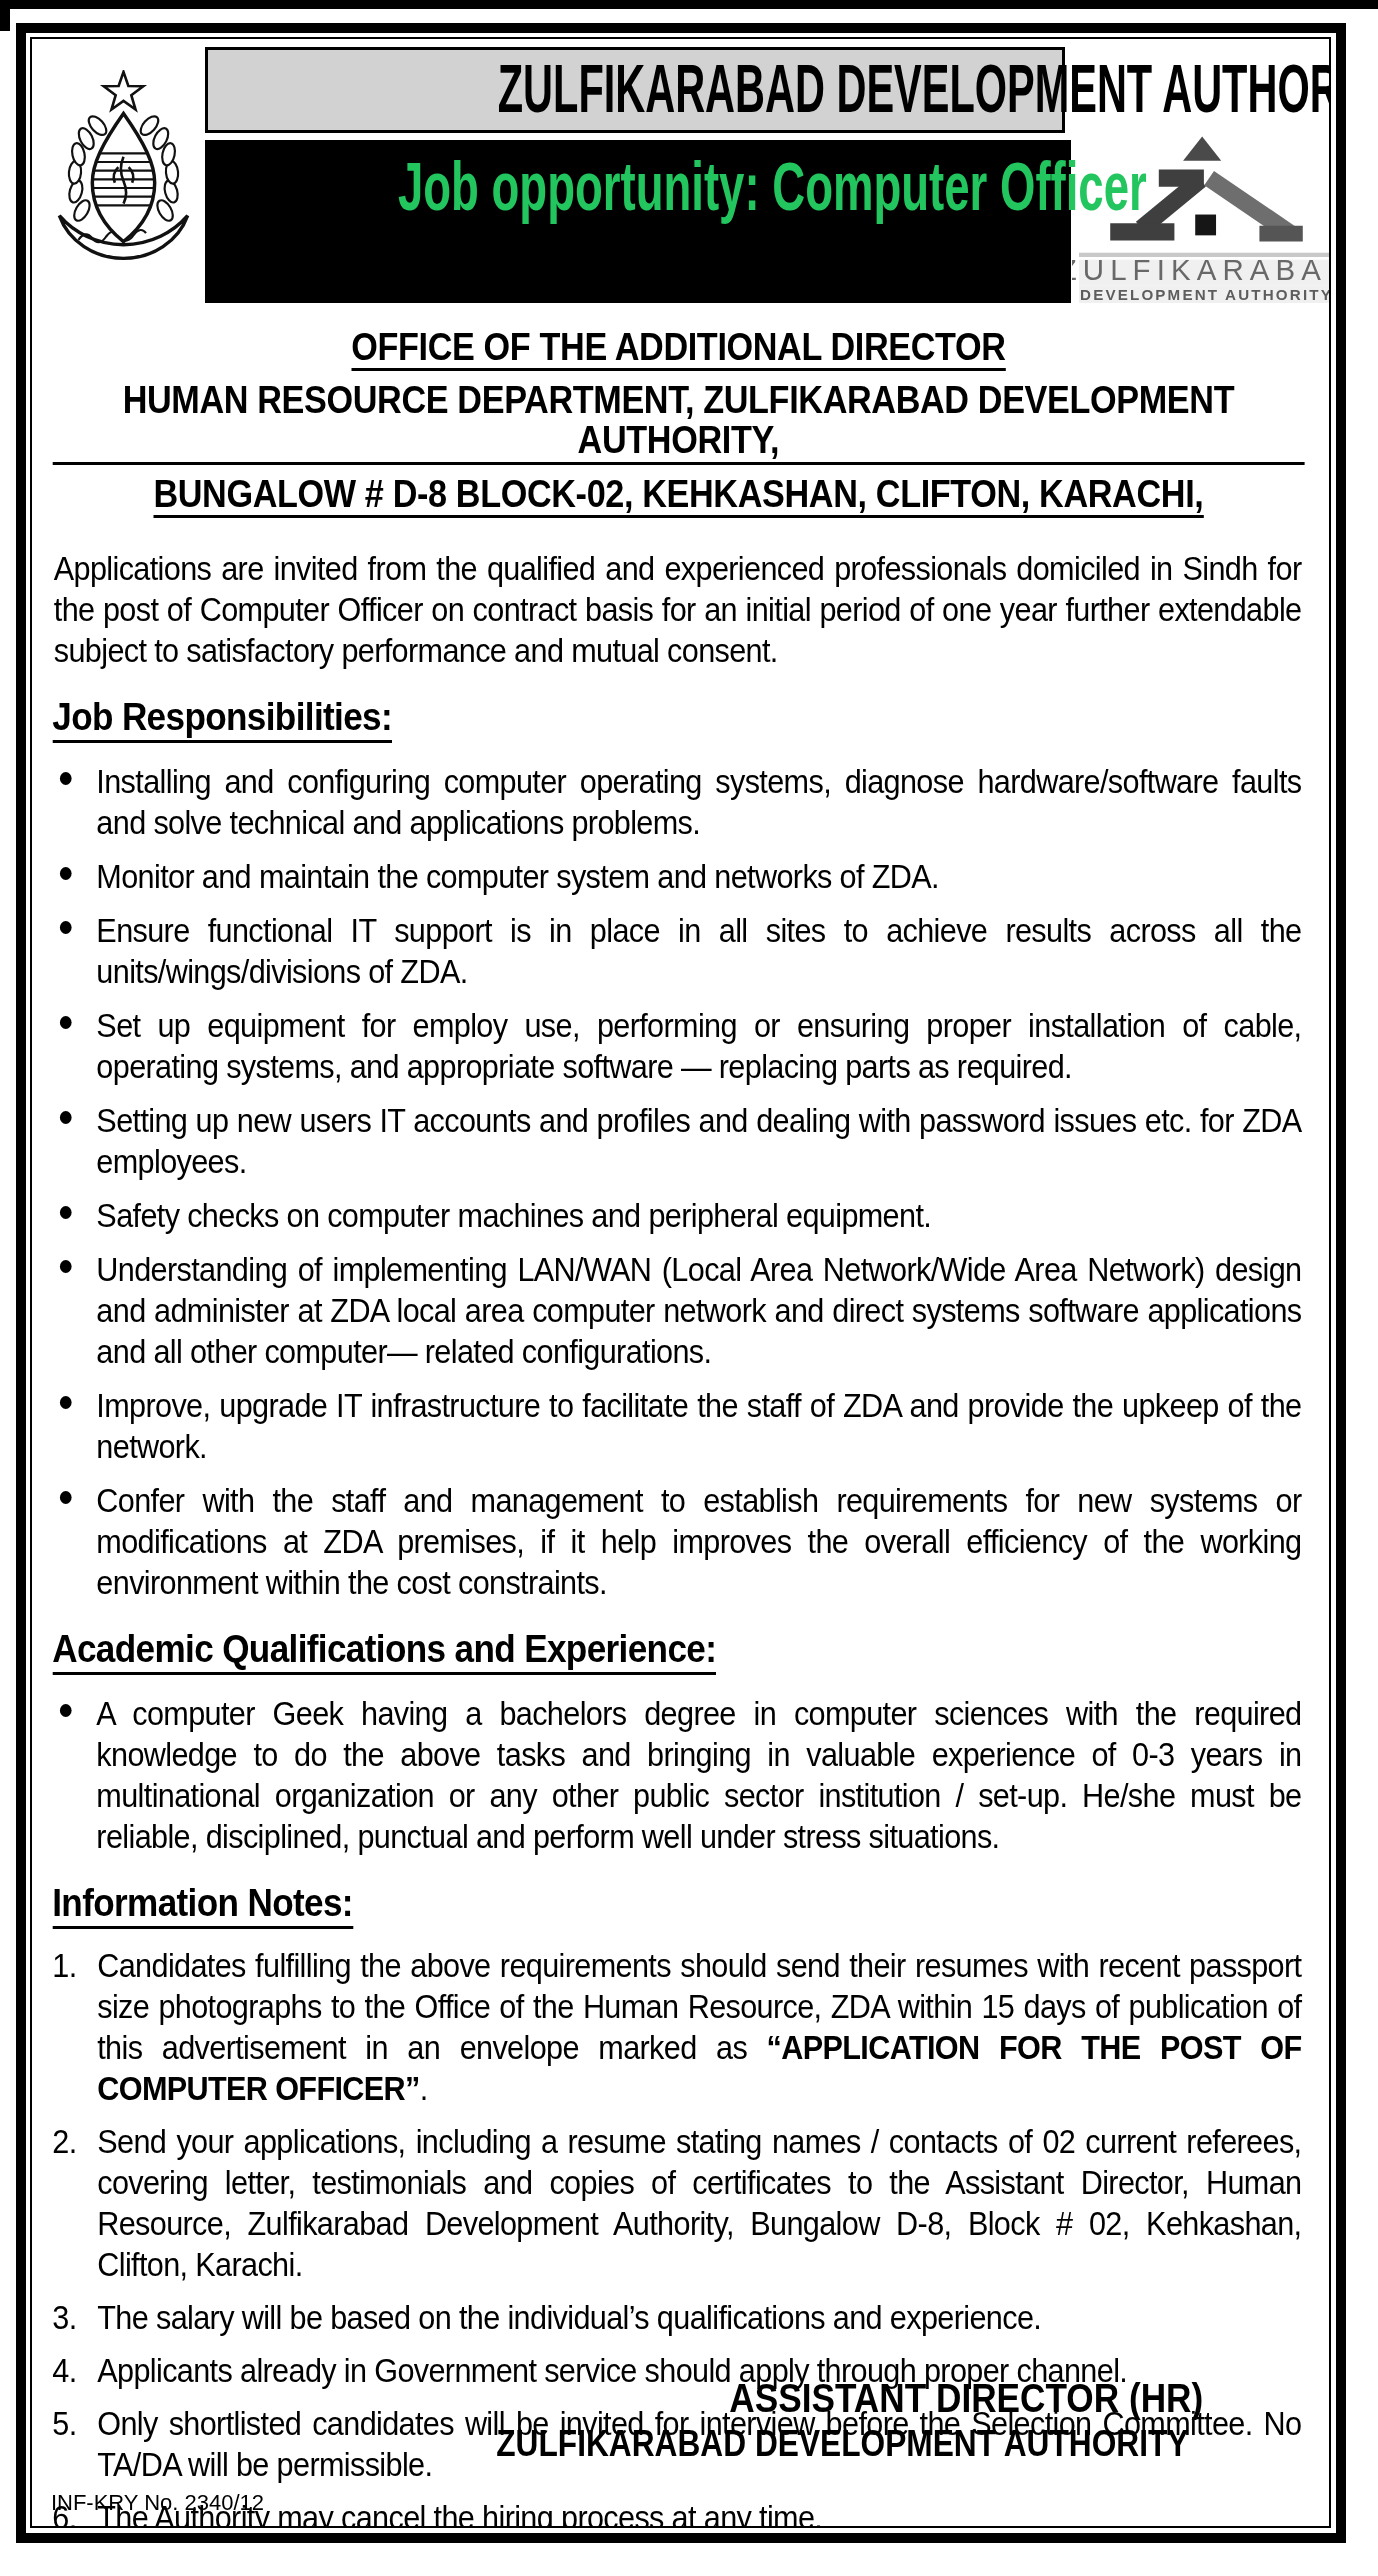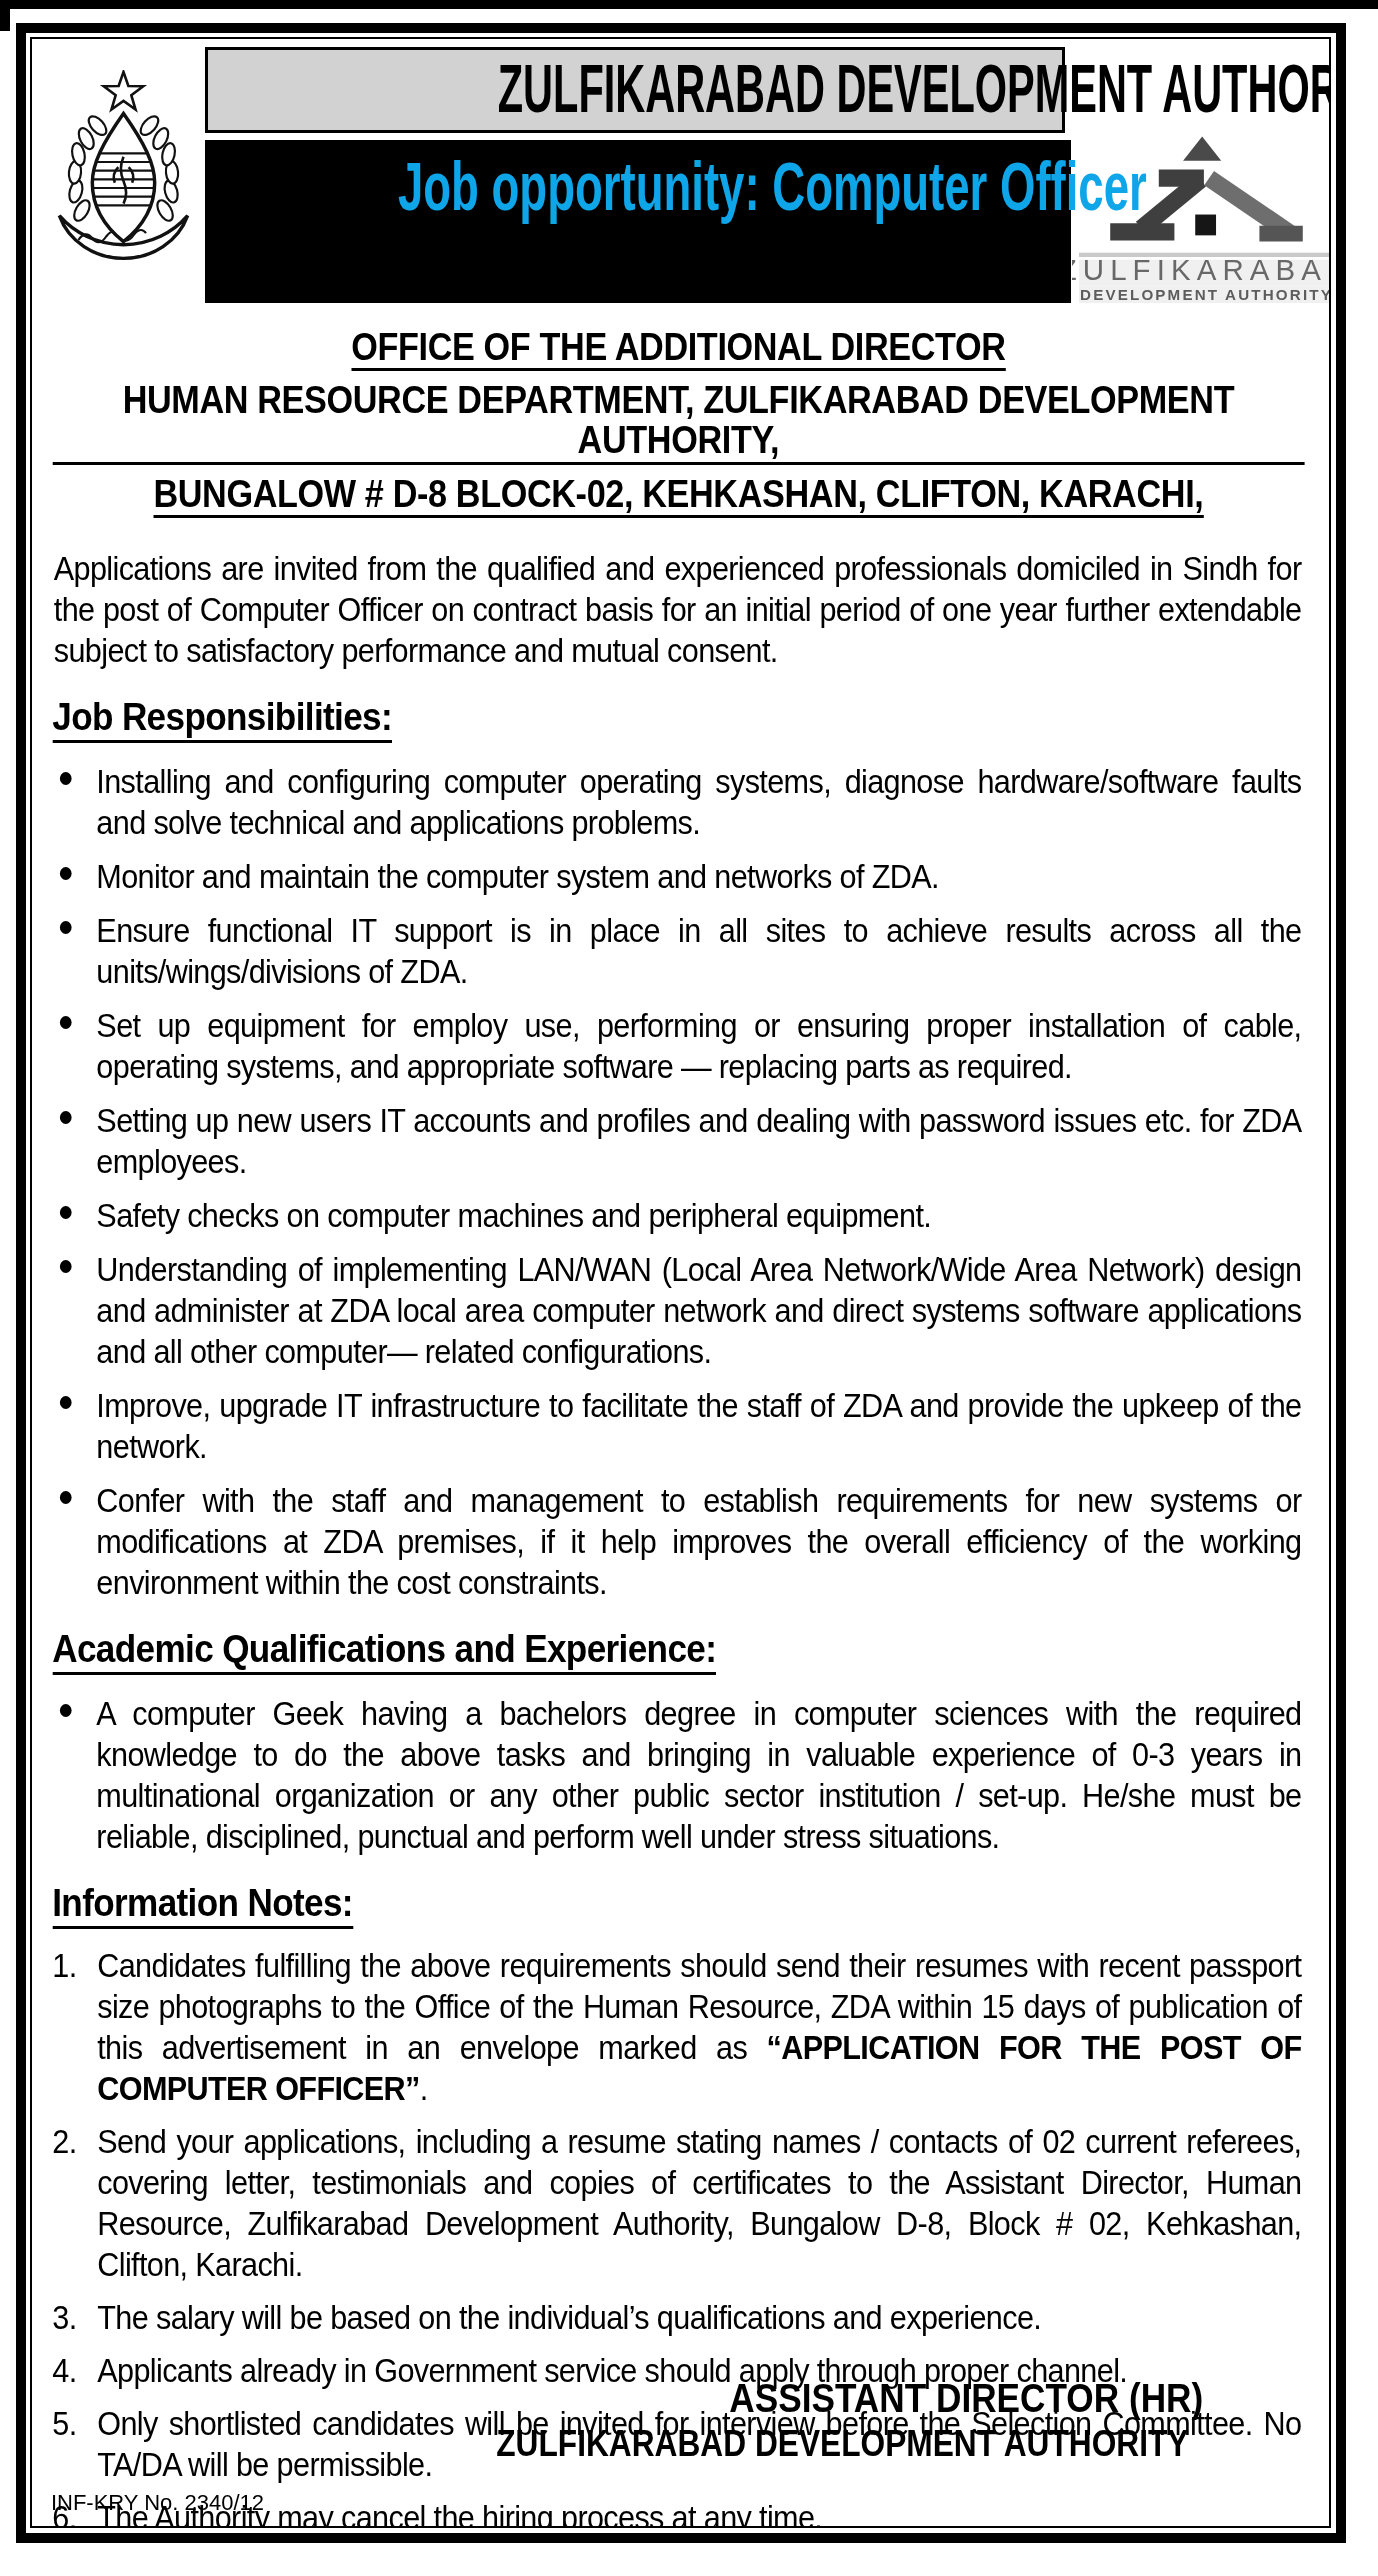--- a/index.html
+++ b/index.html
@@ -17,21 +17,21 @@
   .header{position:relative;height:288px;}
   .emblem{position:absolute;left:17.3px;top:31px;width:149px;height:210px;}
 
   .authority-bar{position:absolute;left:173px;top:7.8px;width:860px;height:86px;
                  background:#d2d2d2;border:3.5px solid #000;box-sizing:border-box;
                  text-align:center;overflow:visible;white-space:nowrap;}
   .authority-bar span{display:inline-block;font-size:68px;font-weight:bold;
                  line-height:77px;letter-spacing:0px;transform:scaleX(0.61);transform-origin:50% 50%;}
 
   .job-box{position:absolute;left:173px;top:101px;width:866px;height:163px;background:#000;
-           color:#0ea5e9;text-align:center;overflow:visible;white-space:nowrap;}
+           color:#22c55e;text-align:center;overflow:visible;white-space:nowrap;}
   .job-box .l1{display:block;margin-top:8.7px;}
   .job-box .l1 span{display:inline-block;font-size:69px;font-weight:bold;line-height:78px;
            transform:scaleX(0.66);transform-origin:50% 50%;}
   .job-box .l2 span{display:inline-block;font-size:49px;font-weight:bold;line-height:62px;
            transform:scaleX(0.74);transform-origin:50% 50%;}
 
   .zda-logo{position:absolute;left:1040px;top:94px;width:269px;height:170px;}
 
   
   .copy{position:relative;width:1414px;transform:scaleX(0.9);transform-origin:0 0;

